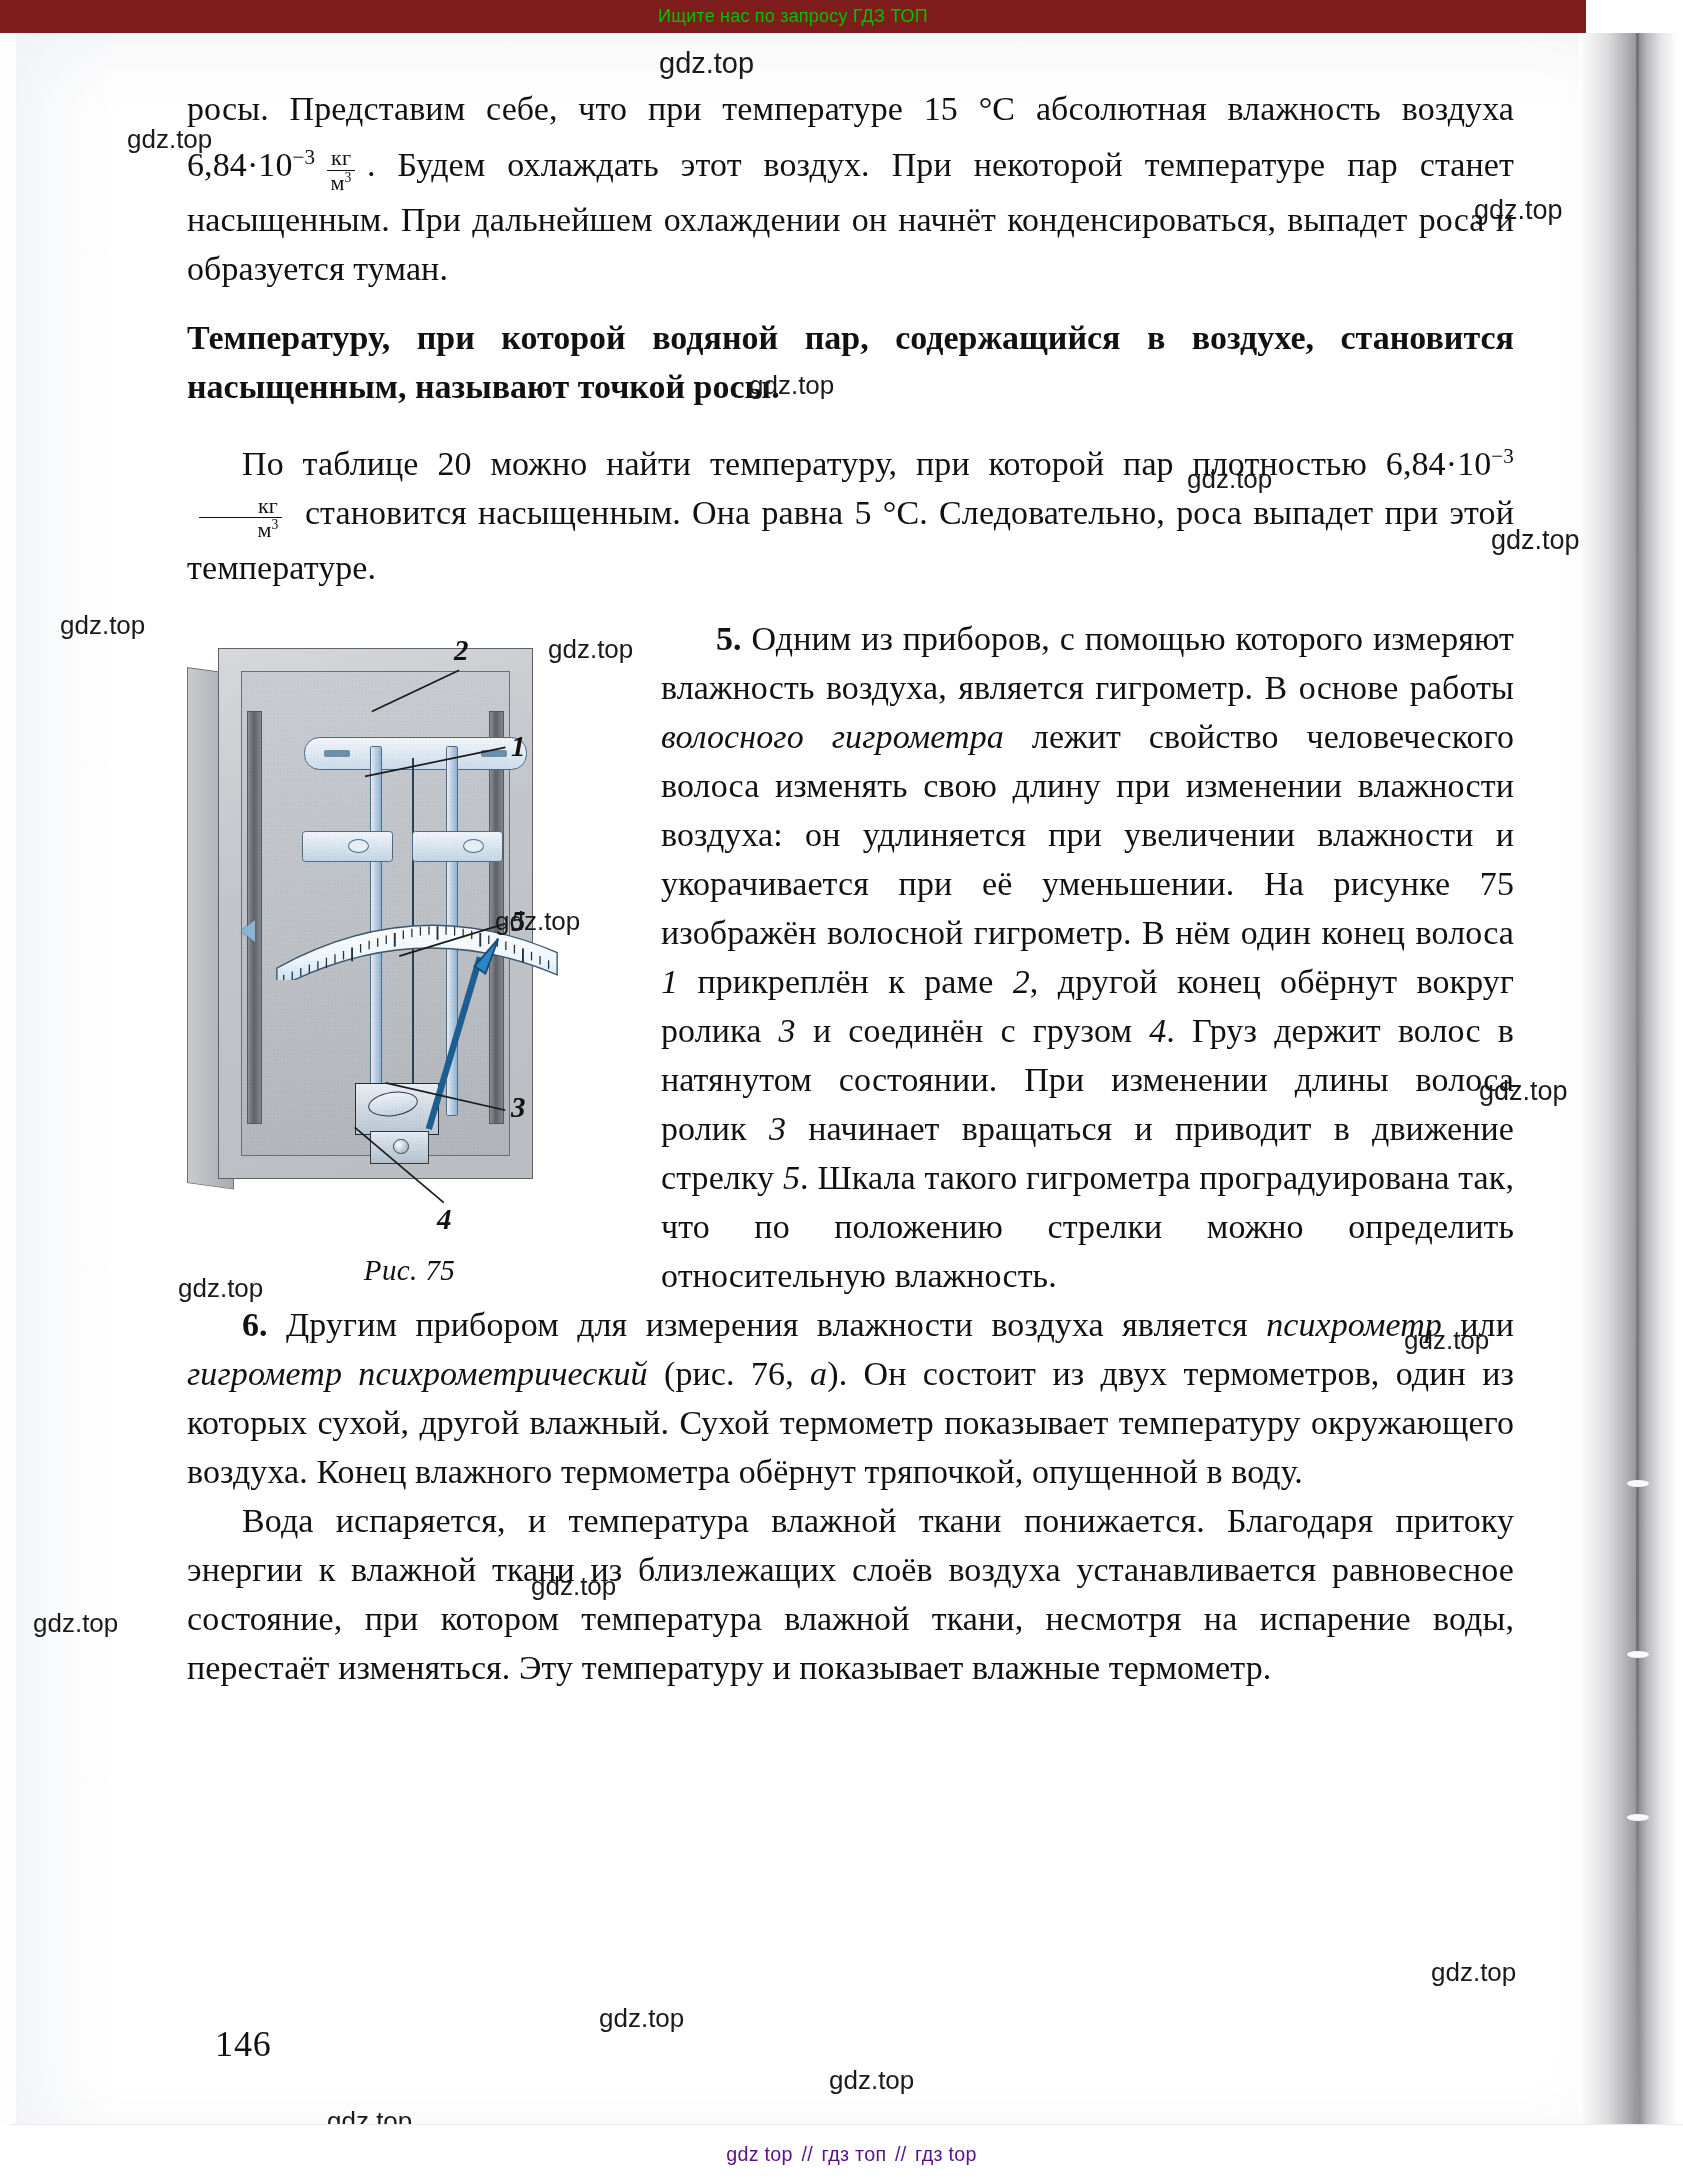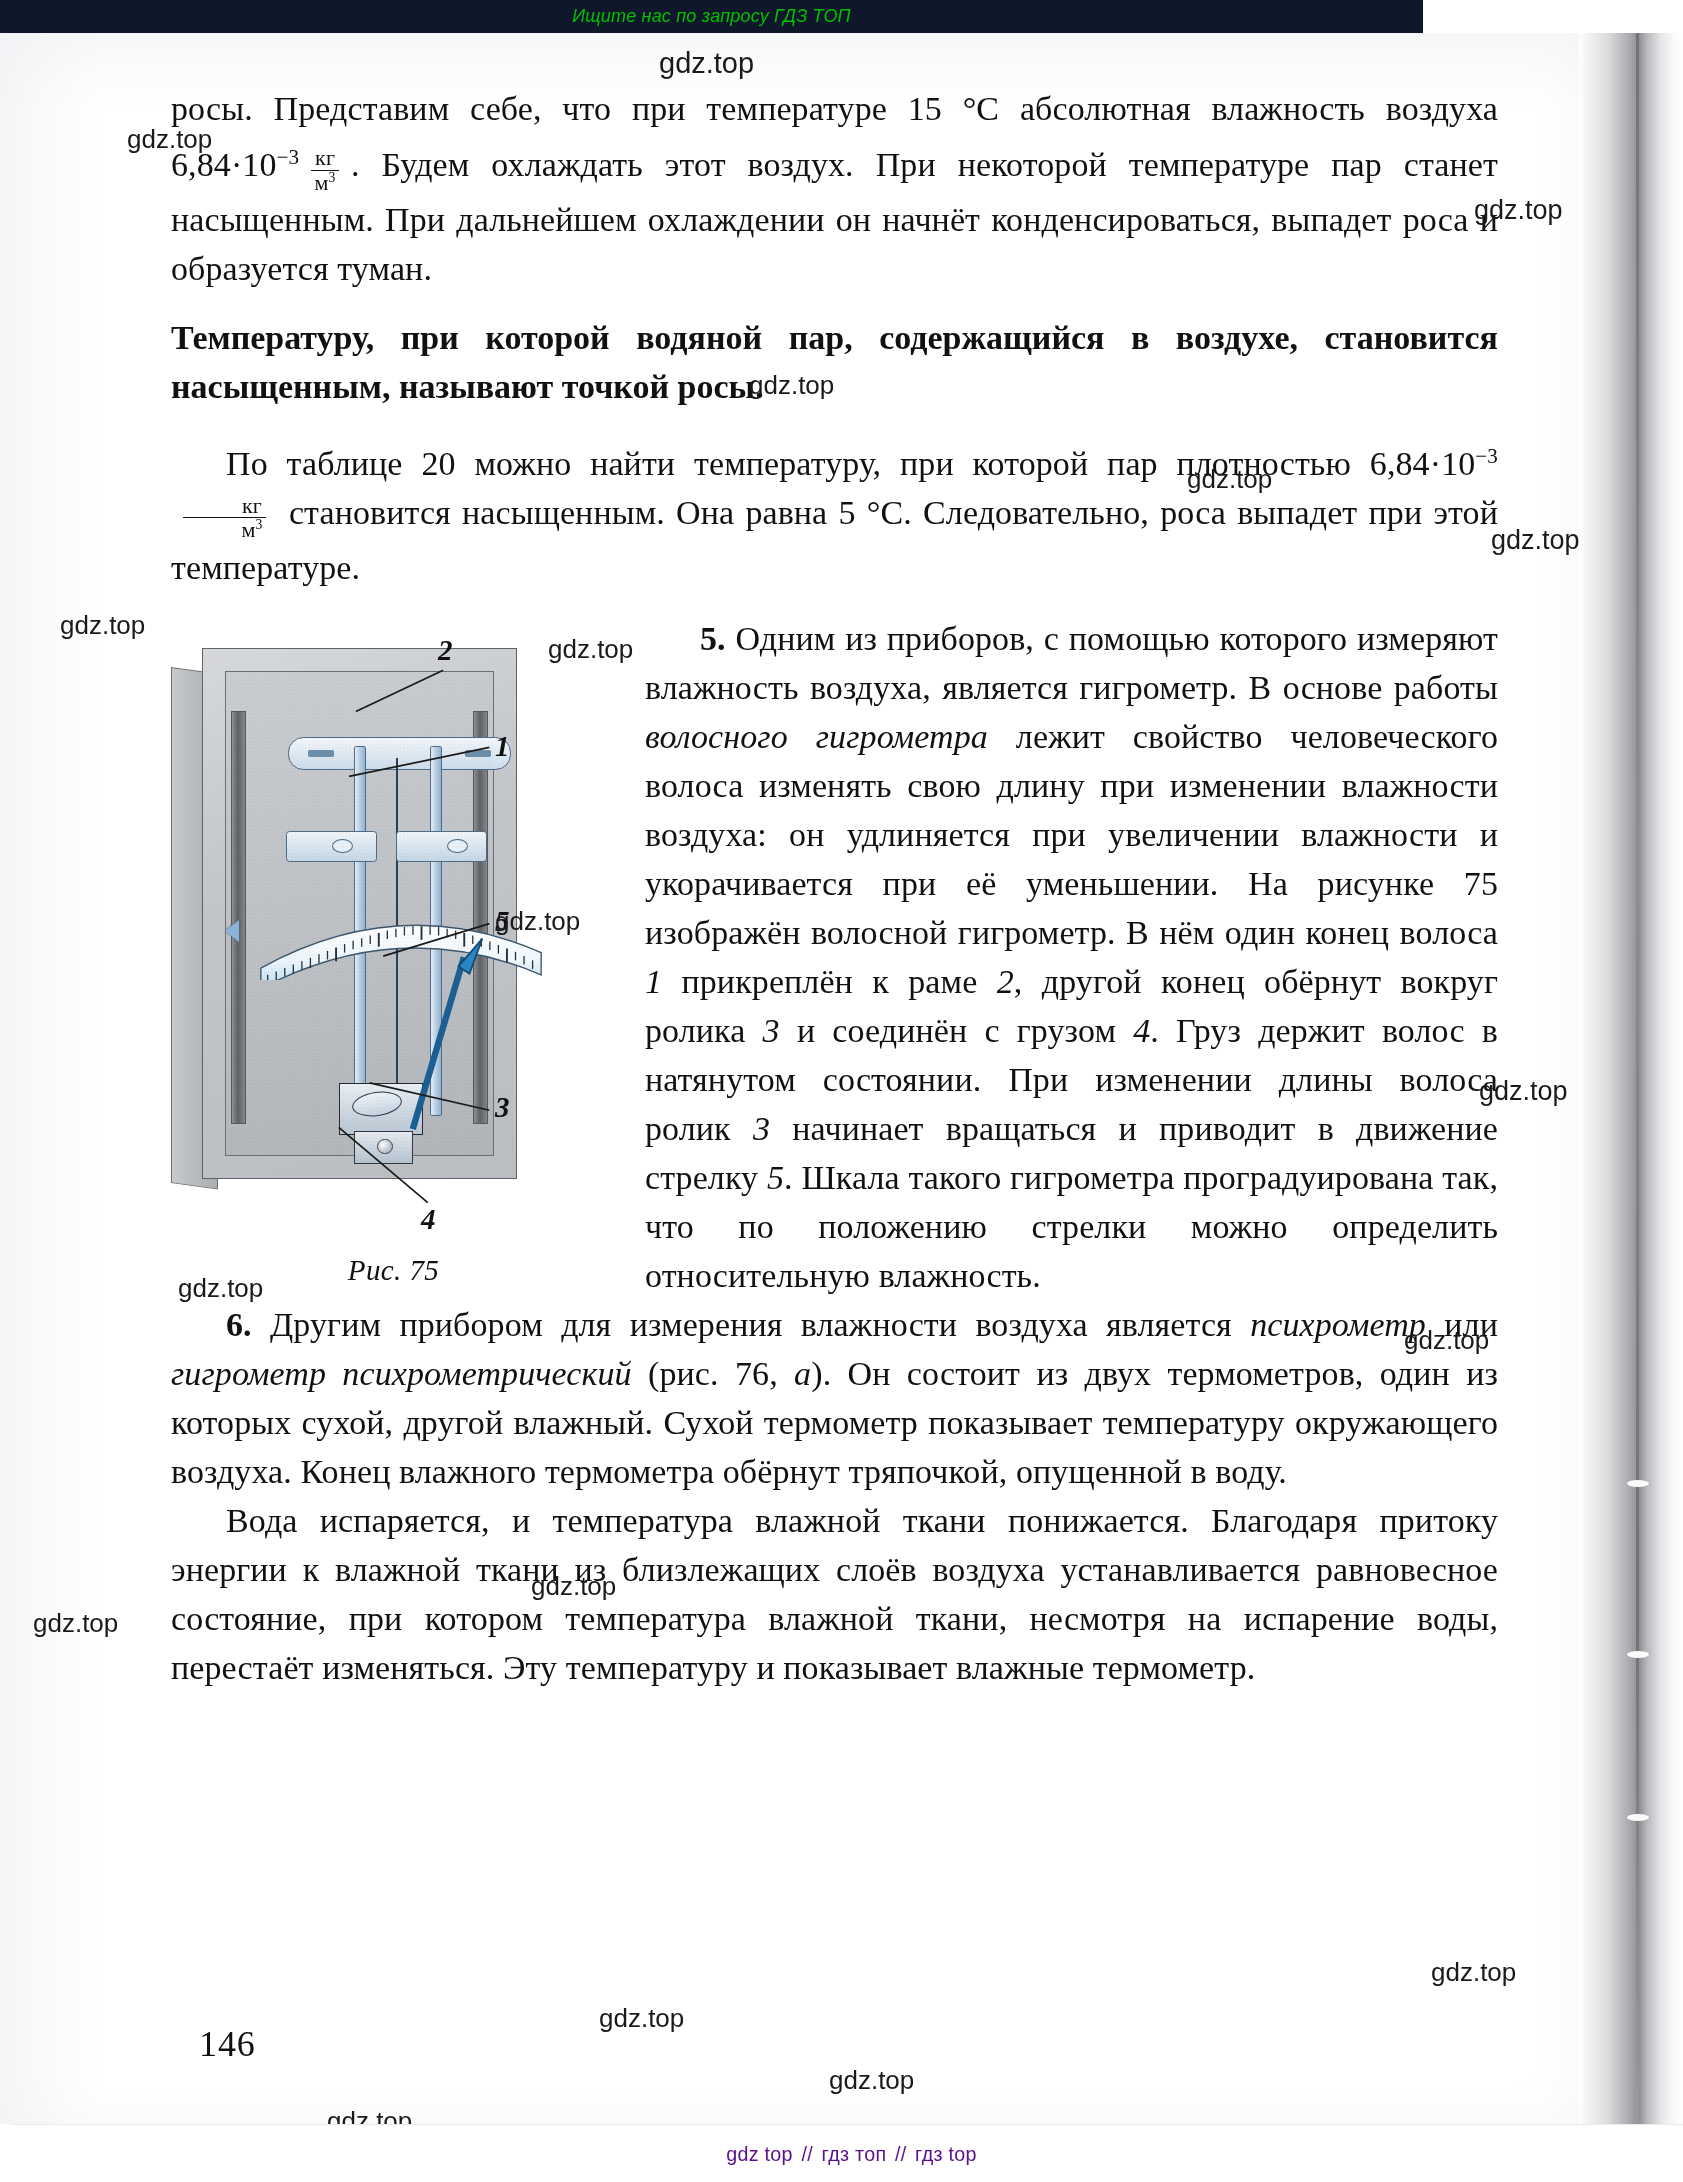--- a/index.html
+++ b/index.html
@@ -18,27 +18,26 @@
     width: 1683px;
     height: 2182px;
     overflow: hidden;
     background: #ffffff;
   }
 
   
   .promo-bar {
     position: absolute;
     left: 0; top: 0;
-    width: 1423px;
+    width: 1586px;
     height: 33px;
     display: flex;
     align-items: center;
     justify-content: center;
-    background: #0f172a;
-    font-style: italic;
+    background: #7f1d1d;
   }
   .promo-text {
     font-family: "Liberation Sans", "DejaVu Sans", sans-serif;
     font-size: 18px;
     color: #00c000;
     letter-spacing: 0.2px;
     white-space: nowrap;
   }
 
   
@@ -46,21 +45,21 @@
     position: absolute;
     left: 0;
     top: 33px;
     width: 1683px;
     height: 2091px;
     background: #fdfdfd;
     overflow: hidden;
   }
   .sheet-inner {
     position: absolute;
-    left: 0; top: 0;
+    left: 16px; top: 0;
     width: 1579px;
     height: 2091px;
     background: #ffffff;
     box-shadow: inset 0 0 60px rgba(0,0,0,0.035);
   }
 
   
   .scan-tint {
     position: absolute;
     inset: 0;

